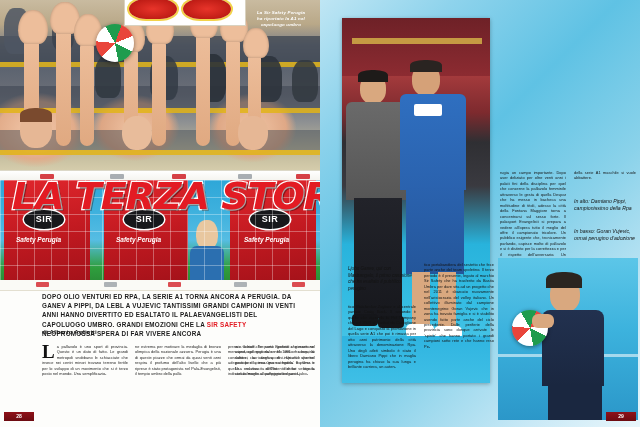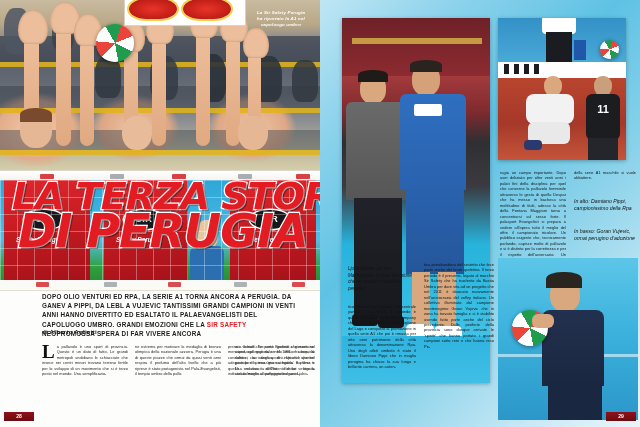--- a/index.html
+++ b/index.html
@@ -189,21 +189,20 @@
       <div class="jtxt" style="left:16px;top:56px;">Safety Perugia</div>
       <div class="jtxt" style="left:116px;top:56px;">Safety Perugia</div>
       <div class="jtxt" style="left:244px;top:56px;">Safety Perugia</div>
       <div class="sil" style="left:196px;top:40px;width:22px;height:30px;background:#e8c79f;border-radius:45%;"></div>
       <div class="sil" style="left:190px;top:66px;width:34px;height:34px;background:#2b6fb0;border-radius:20% 20% 0 0;"></div>
     </div>
     <div class="netgrid"></div>
 
     <div class="headline">
       <div class="hl hl1">LA TERZA STORIA</div>
-      <div class="hl hl2">DI PERUGIA</div>
     </div>
 
     <div class="strip">
       <div class="strip-logo" style="left:36px;"></div>
       <div class="strip-logo" style="left:104px;background:#9aa0a6;"></div>
       <div class="strip-logo" style="left:168px;"></div>
       <div class="strip-logo" style="left:234px;background:#9aa0a6;"></div>
       <div class="strip-logo" style="left:292px;"></div>
     </div>
 
@@ -244,42 +243,20 @@
       <div style="position:absolute;left:72px;top:86px;width:28px;height:12px;background:#fff;border-radius:2px;"></div>
       <div style="position:absolute;left:64px;top:170px;width:58px;height:86px;background:linear-gradient(180deg,#2a62ae 0%,#24569a 100%);"></div>
       <div style="position:absolute;left:70px;top:254px;width:18px;height:58px;background:#d9a87f;"></div>
       <div style="position:absolute;left:96px;top:254px;width:18px;height:58px;background:#d9a87f;"></div>
       <div style="position:absolute;left:64px;top:306px;width:28px;height:14px;background:#fff;border-radius:5px;"></div>
       <div style="position:absolute;left:92px;top:308px;width:28px;height:14px;background:#fff;border-radius:5px;"></div>
 
       <div style="position:absolute;left:0;top:318px;width:148px;height:47px;background:linear-gradient(180deg,#2fb4e0 0%,#3fbfe6 100%);"></div>
     </div>
 
-    <div class="photo-game">
-      <div style="position:absolute;left:0;top:0;width:128px;height:44px;background:linear-gradient(180deg,#3391c6 0%,#49a9d7 100%);"></div>
-      <div style="position:absolute;left:44px;top:-2px;width:34px;height:18px;background:#fff;border-radius:4px;"></div>
-      <div style="position:absolute;left:48px;top:14px;width:26px;height:40px;background:#1b1c22;"></div>
-      <div style="position:absolute;left:46px;top:52px;width:14px;height:7px;background:#fff;border-radius:3px;"></div>
-      <div style="position:absolute;left:64px;top:52px;width:14px;height:7px;background:#fff;border-radius:3px;"></div>
-      <div style="position:absolute;left:76px;top:22px;width:12px;height:20px;background:#2157a8;"></div>
-      <div class="vball" style="left:102px;top:22px;width:19px;height:19px;"></div>
-      <div style="position:absolute;left:0;top:44px;width:128px;height:16px;background:#ffffff;"></div>
-      <div style="position:absolute;left:6px;top:46px;width:36px;height:10px;background:repeating-linear-gradient(90deg,#1b1c22 0 5px,#ffffff 5px 10px);"></div>
-      <div style="position:absolute;left:0;top:60px;width:128px;height:82px;background:linear-gradient(180deg,#b8452e 0%,#a6382a 55%,#c4553a 100%);"></div>
-
-      <div class="sil" style="left:46px;top:58px;width:18px;height:20px;background:#d9a87f;border-radius:45%;"></div>
-      <div style="position:absolute;left:28px;top:76px;width:48px;height:30px;background:#f2f2f2;border-radius:8px;"></div>
-      <div style="position:absolute;left:30px;top:104px;width:42px;height:22px;background:#e9e9e9;border-radius:6px;"></div>
-      <div style="position:absolute;left:26px;top:122px;width:18px;height:10px;background:#2b3a6e;border-radius:4px;"></div>
-
-      <div class="sil" style="left:96px;top:58px;width:18px;height:20px;background:#caa07c;border-radius:45%;"></div>
-      <div style="position:absolute;left:88px;top:76px;width:34px;height:46px;background:#1c1d21;border-radius:6px;"></div>
-      <div style="position:absolute;left:96px;top:84px;width:18px;height:14px;color:#fff;font-weight:bold;font-size:11px;text-align:center;line-height:14px;">11</div>
-      <div style="position:absolute;left:90px;top:120px;width:30px;height:22px;background:#25262b;"></div>
-    </div>
 
     <div class="ccap" style="left:28px;top:266px;width:68px;">Ljubo Ganev, qui con Mastrangelo, il primo campione che ha esaltato il pubblico perugino</div>
     <div class="ccol hidden-ovf" style="left:28px;top:304px;width:68px;height:118px;">tico Viatcheslav Zaytsev e al centrale yankee Craig Buck. Il secondo è quello che riguarda la Pet Company che nel 2001 si trasferì da Castiglione del Lago e conquistò la promozione in quella serie A1 che poi è rimasta per otto anni patrimonio della città attraverso la denominazione Rpa. Uno degli atleti simbolo è stato il libero Damiano Pippi che in maglia perugina ha chiuso la sua lunga e brillante carriera, un auten-</div>
     <div class="ccol hidden-ovf" style="left:104px;top:262px;width:70px;height:160px;">tico portabandiera del sestetto che fece parte anche del team spoletino. Il terzo periodo è il presente, legato al marchio Sir Safety che ha trasferito da Bastia Umbra per dare vita ad un progetto che nel 2011 è sbarcato nuovamente nell'aristocrazia del volley italiano. Un collettivo illuminato dal campione montenegrino Goran Vujevic che in zona ha trovato famiglia e si è stabilito avendo fatto parte anche del ciclo precedente. Dalle periferie della provincia sono dunque arrivate le 'spinte' che hanno portato i grandi campioni sotto rete e che hanno reso Pe-</div>
     <div class="rcol hidden-ovf" style="left:180px;top:170px;width:66px;height:252px;">rugia un campo importante. Dopo aver deliziato per oltre venti anni i palati fini della disciplina per quel che concerne la pallavolo femminile attraverso le gesta di quella Despar che ha messo in bacheca una moltitudine di titoli, adesso la città della Fontana Maggiore torna a concentrarsi sul sesso forte. Il palasport Evangelisti si prepara a vedere all'opera tutto il meglio del offre il campionato tricolore. Un pubblico esigente che, tecnicamente parlando, capisce molto di pallavolo e si è distinto per la correttezza e per il rispetto dell'avversario. Un pubblico che però sino ad oggi altrettanto difficilmente si è lasciato coinvolgere sino a diventare vera tifoseria organizzata. In seguito alla scomparsa del volley femminile è forse proprio questo quel limite, quella barriera che con la terza apparizione</div>
     <div class="rcol hidden-ovf" style="left:254px;top:170px;width:62px;height:22px;">della serie A1 maschile si vuole abbattere.</div>
     <div class="cap-it" style="left:254px;top:198px;width:62px;">In alto: Damiano Pippi, campionissimo della Rpa</div>
     <div class="cap-it" style="left:254px;top:228px;width:62px;">In basso: Goran Vujevic, ormai perugino d'adozione</div>
 
     <div class="photo-serve">

